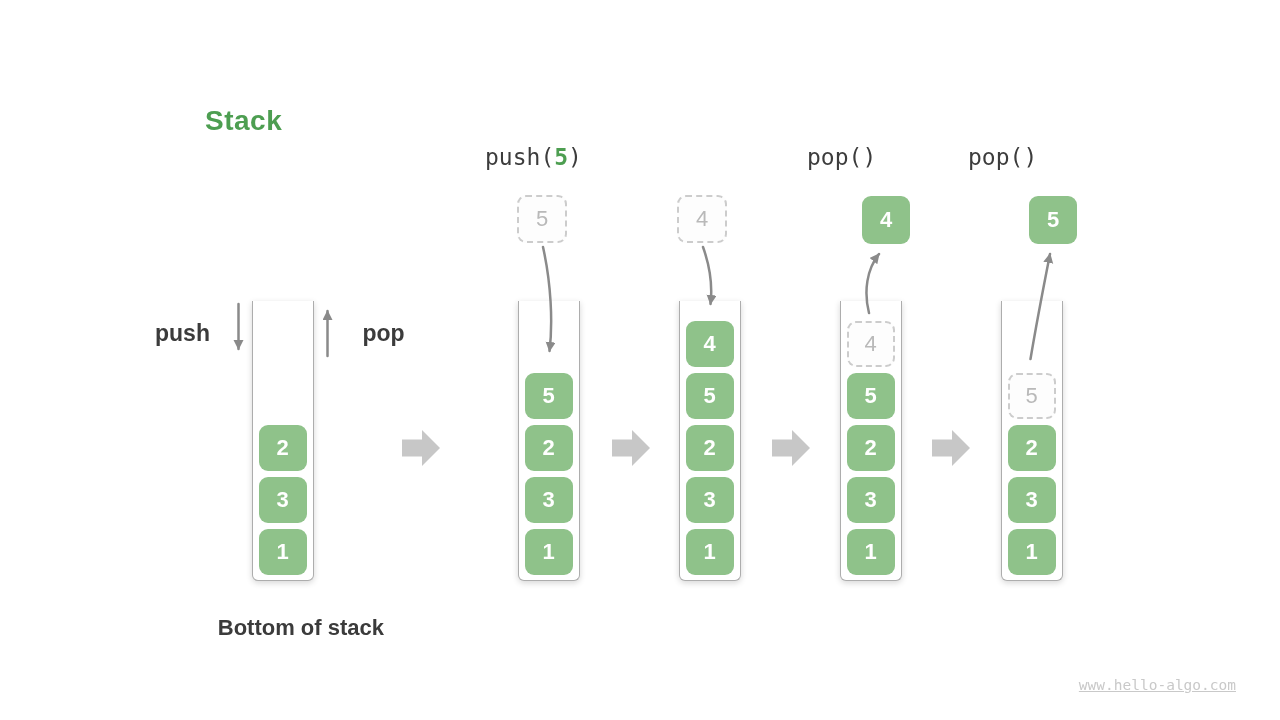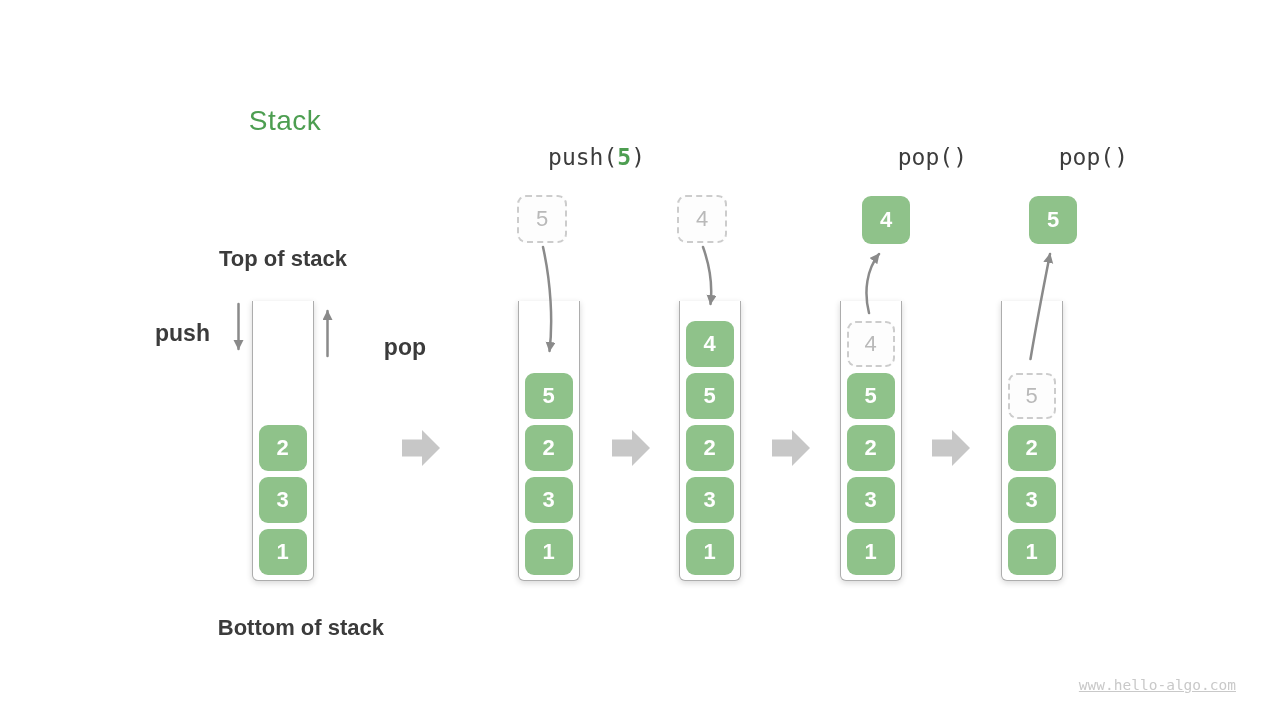--- a/index.html
+++ b/index.html
@@ -5,35 +5,35 @@
   * { margin:0; padding:0; box-sizing:border-box; }
   html,body { background:#ffffff; }
   #canvas {
     position:relative; width:1280px; height:720px; background:#ffffff;
     font-family:"Liberation Sans", sans-serif; overflow:hidden;
   }
 
   
   .diagram-title {
     position:absolute; left:205px; top:105px; width:160px;
-    text-align:center; font-size:28px; font-weight:normal; color:#4d9e51;
+    font-size:28px; font-weight:bold; color:#4d9e51;
     letter-spacing:0.5px;
   }
   .side-label {
     position:absolute; color:#3b3b3b; font-weight:bold; font-size:22px;
   }
   .lbl-top    { left:183px; top:246px; width:200px; text-align:center; }
   .lbl-bottom { left:184px; top:615px; width:200px; text-align:right; }
   .lbl-push   { left:140px; top:320px; width:85px;  text-align:center; font-size:23px; }
-  .lbl-pop    { left:341px; top:334px; width:85px;  text-align:right;  font-size:23px; }
+  .lbl-pop    { left:341px; top:320px; width:85px;  text-align:center;  font-size:23px; }
 
   
   .op-label {
     position:absolute; top:143px; width:160px; height:28px; line-height:28px;
-    text-align:right; font-family:"DejaVu Sans Mono", monospace;
+    text-align:left; font-family:"DejaVu Sans Mono", monospace;
     font-size:23px; color:#3c3c3c; white-space:pre;
   }
   .op-label .arg { color:#4d9e51; font-weight:bold; }
   .op-1 { left:485px; }
   .op-2 { left:646px; }
   .op-3 { left:807px; }
   .op-4 { left:968px; }
 
   
   .stack-container {
@@ -88,21 +88,20 @@
     position:absolute; right:44px; top:677px;
     font-family:"DejaVu Sans Mono", monospace; font-size:14.5px; color:#c9c9c9;text-decoration:underline;
   }
 </style>
 </head>
 <body>
 
 <div id="canvas">
 
   <div class="diagram-title">Stack</div>
-  <div class="side-label lbl-top">Top of stack</div>
   <div class="side-label lbl-bottom">Bottom of stack</div>
   <div class="side-label lbl-push">push</div>
   <div class="side-label lbl-pop">pop</div>
 
   <div class="op-label op-1"><span>push(</span><span class="arg">5</span><span>)</span></div>
   <div class="op-label op-3"><span>pop()</span><span class="arg"></span><span></span></div>
   <div class="op-label op-4"><span>pop()</span><span class="arg"></span><span></span></div>
 
   <div class="float-box dashed f1">5</div>
   <div class="float-box dashed f2">4</div>

